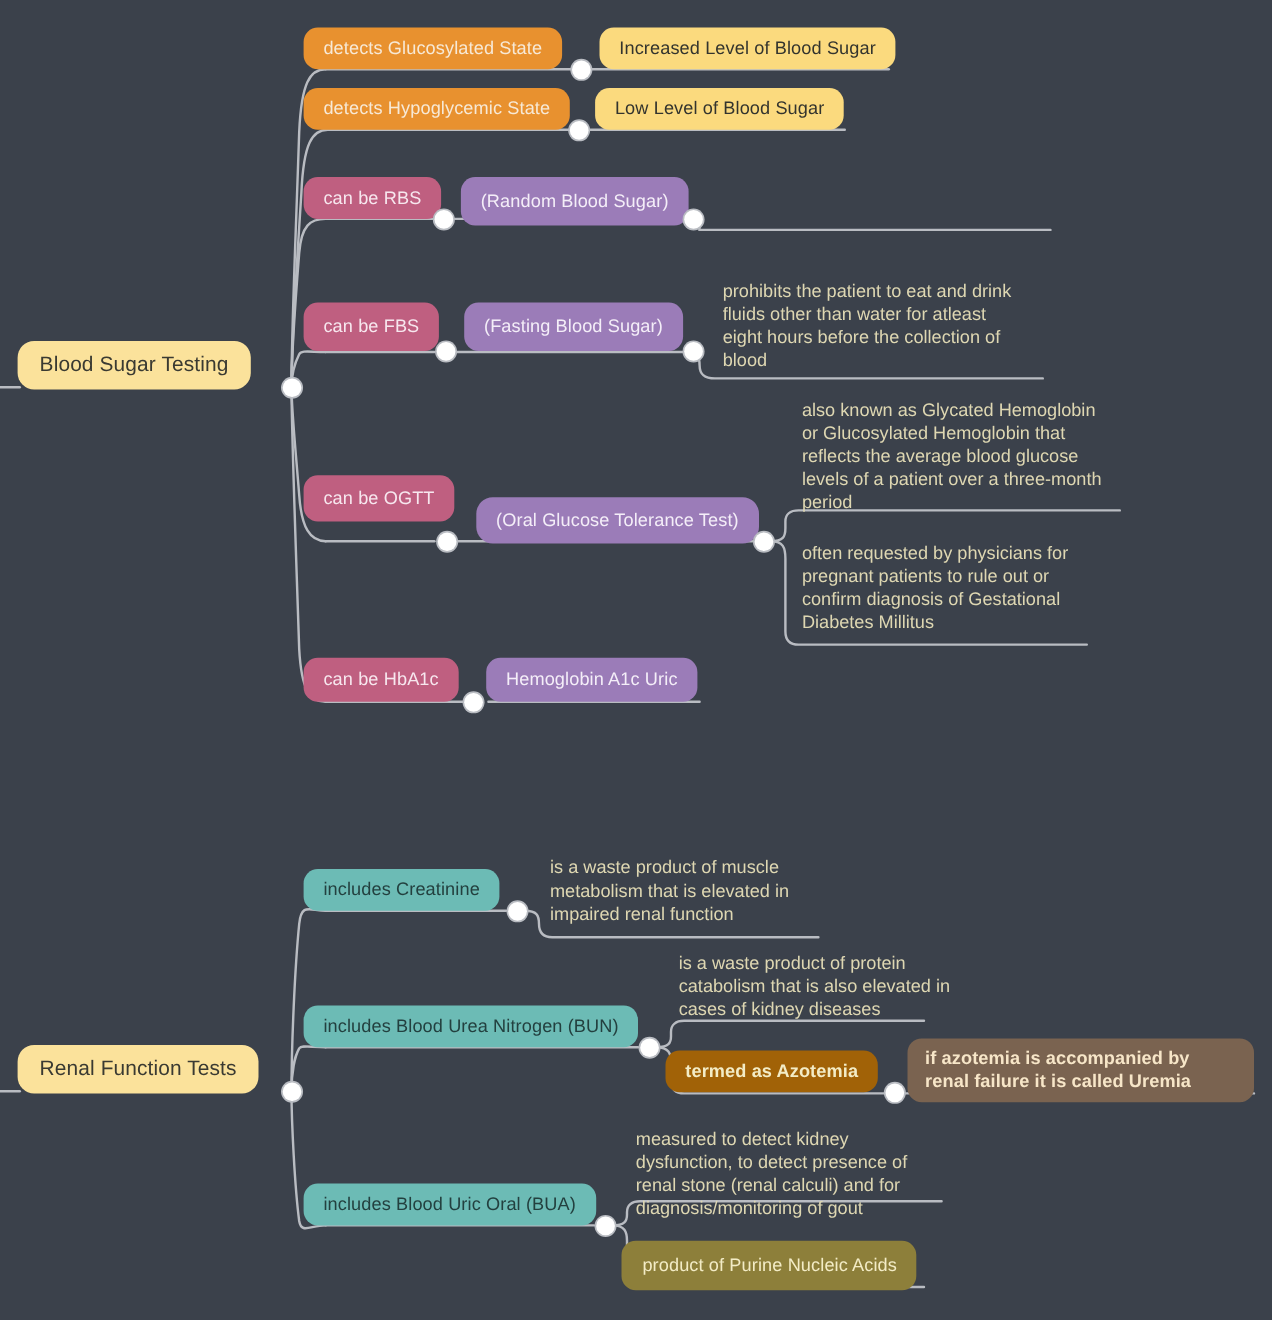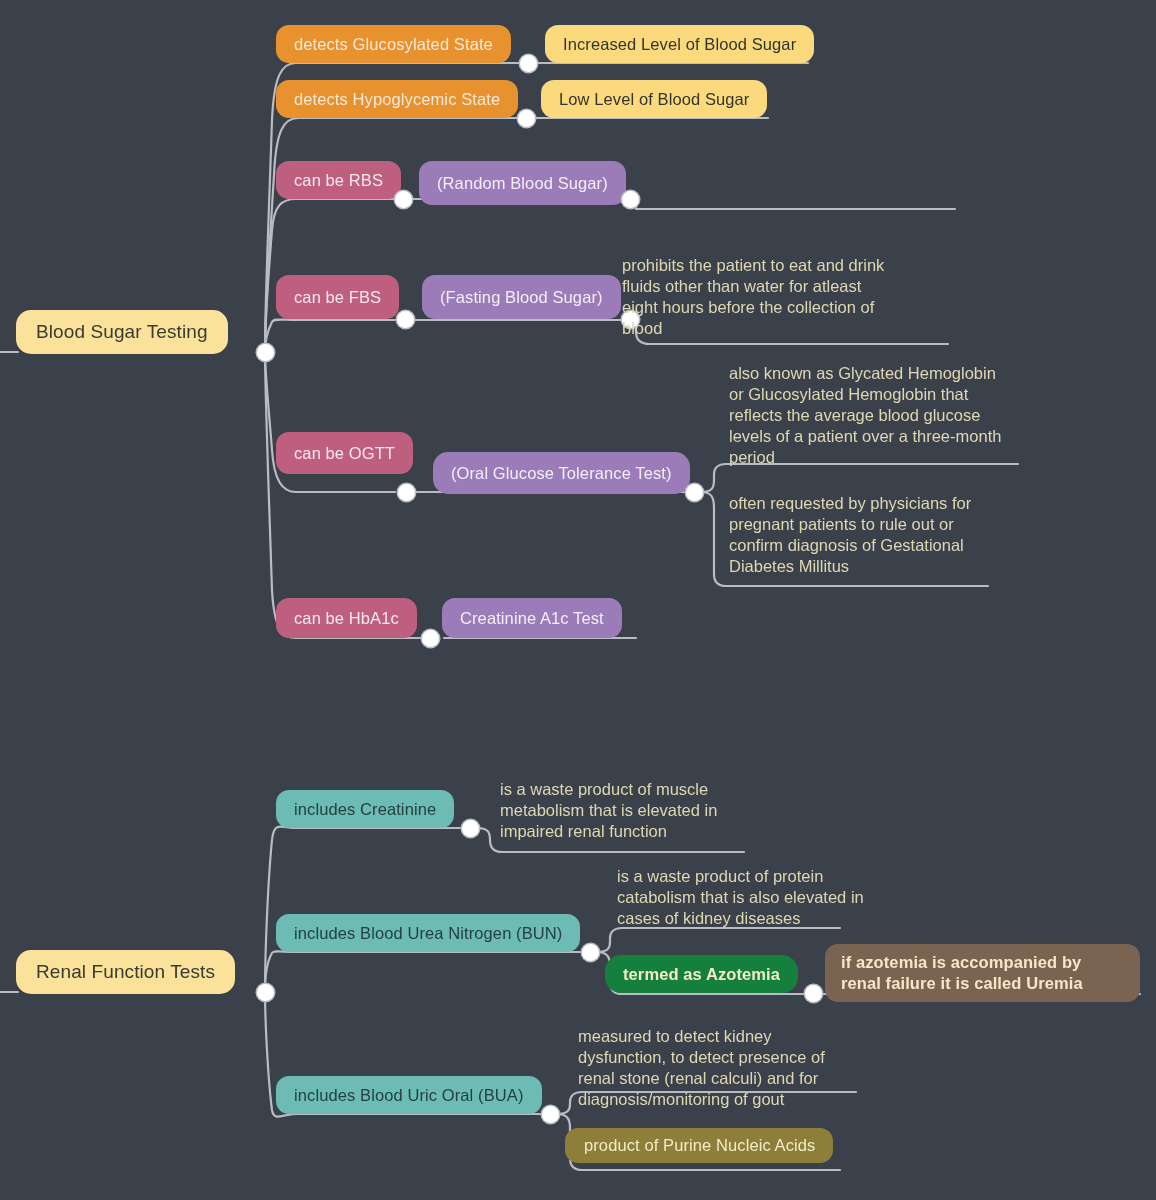--- a/index.html
+++ b/index.html
@@ -23,21 +23,21 @@
   }
   .node.root{
     background:#fbe29b;color:#3a3a32;font-size:19px;border-radius:15px;
     padding:0 20px;
   }
   .node.orange{background:#e8912f;color:#f7e9d6;}
   .node.yellow{background:#fbda7e;color:#33342e;}
   .node.pink{background:#bf5f80;color:#f7e7ee;}
   .node.purple{background:#9b7cb8;color:#f4eef8;}
   .node.teal{background:#6cbbb5;color:#23403f;}
-  .node.olive{background:#15803d;color:#f3ecc6;font-weight:bold;border-radius:16px;}
+  .node.olive{background:#a16207;color:#f3ecc6;font-weight:bold;}
   .node.olive2{background:#8d7f3a;color:#f3ecc6;font-weight:normal;}
   .node.brown{background:#7a6350;color:#f7e6c8;font-weight:bold;line-height:1.3;
     white-space:normal;padding:8px 16px;align-items:center;font-size:16.5px;}
 
   .textblock{
     position:absolute;
     color:#ded7b2;
     font-size:16.5px;
     line-height:1.27;
     white-space:pre-line;
@@ -135,21 +135,21 @@
   <div class="dot" style="left:622px;top:191px;"></div>
 
   <div class="node pink" style="left:276px;top:275px;height:44px;">
     <span>can be FBS</span>
   </div>
   <div class="dot" style="left:397px;top:311px;"></div>
   <div class="node purple" style="left:422px;top:275px;height:44px;">
     <span>(Fasting Blood Sugar)</span>
   </div>
   <div class="dot" style="left:622px;top:311px;"></div>
-  <div class="textblock" style="left:622px;top:255px;width:300px;">prohibits the patient to eat and drink
+  <div class="textblock" style="left:657px;top:255px;width:300px;">prohibits the patient to eat and drink
 fluids other than water for atleast
 eight hours before the collection of
 blood</div>
 
   <div class="node pink" style="left:276px;top:432px;height:42px;">
     <span>can be OGTT</span>
   </div>
   <div class="dot" style="left:398px;top:484px;"></div>
   <div class="node purple" style="left:433px;top:452px;height:42px;border-radius:15px;">
     <span>(Oral Glucose Tolerance Test)</span>
@@ -163,21 +163,21 @@
   <div class="textblock" style="left:729px;top:493px;width:300px;">often requested by physicians for
 pregnant patients to rule out or
 confirm diagnosis of Gestational
 Diabetes Millitus</div>
 
   <div class="node pink" style="left:276px;top:598px;height:40px;align-items:center;">
     <span>can be HbA1c</span>
   </div>
   <div class="dot" style="left:422px;top:630px;"></div>
   <div class="node purple" style="left:442px;top:598px;height:40px;">
-    <span>Creatinine A1c Test</span>
+    <span>Hemoglobin A1c Uric</span>
   </div>
 
   <div class="node root" style="left:16px;top:950px;height:44px;">
     <span>Renal Function Tests</span>
   </div>
   <div class="dot" style="left:257px;top:984px;"></div>
 
   <div class="node teal" style="left:276px;top:790px;height:38px;">
     <span>includes Creatinine</span>
   </div>
@@ -204,17 +204,17 @@
 
   <div class="node teal" style="left:276px;top:1076px;height:38px;">
     <span>includes Blood Uric Oral (BUA)</span>
   </div>
   <div class="dot" style="left:542px;top:1106px;"></div>
   <div class="textblock" style="left:578px;top:1026px;width:290px;">measured to detect kidney
 dysfunction, to detect presence of
 renal stone (renal calculi) and for
 diagnosis/monitoring of gout</div>
 
-  <div class="node olive2" style="left:565px;top:1128px;height:35px;padding-left:19px;">
+  <div class="node olive2" style="left:565px;top:1128px;height:45px;padding-left:19px;">
     <span>product of Purine Nucleic Acids</span>
   </div>
 
 </div>
 
 </body></html>

